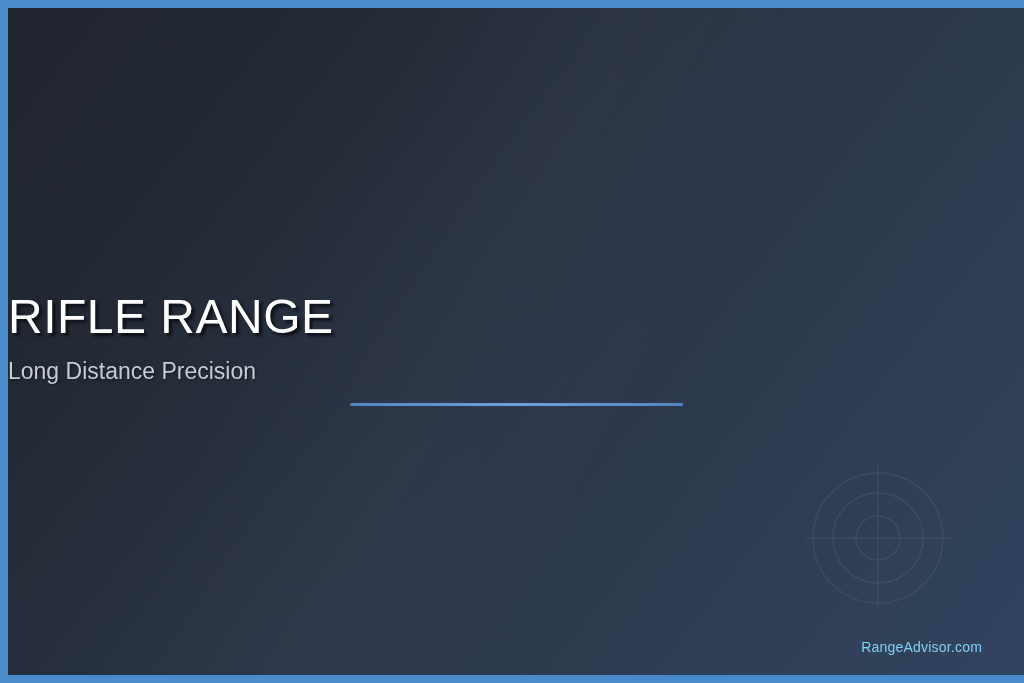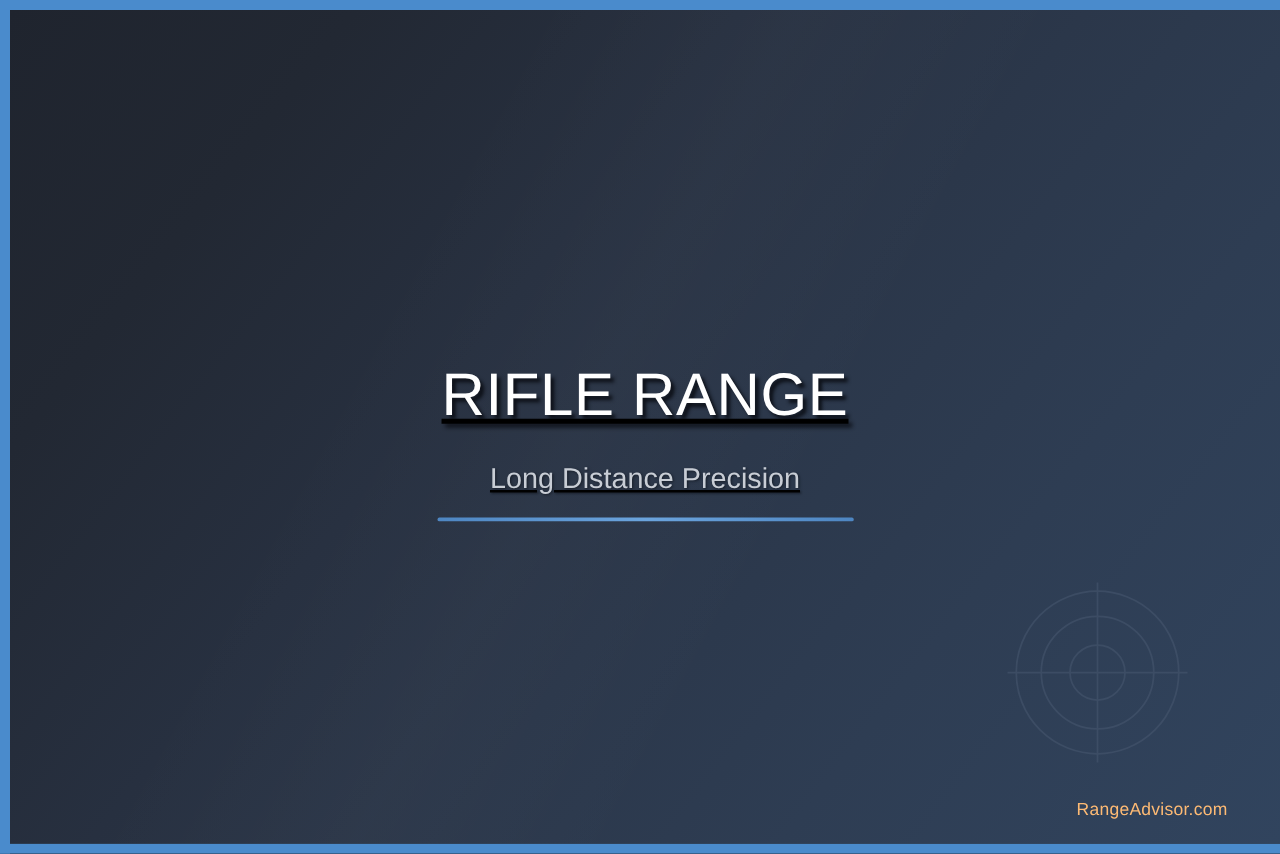--- a/index.html
+++ b/index.html
@@ -56,34 +56,32 @@
     height: 160px;
     opacity: 0.5;
   }
 
   
   .title-block {
     position: absolute;
     left: 0;
     right: 0;
     top: 284px;
-    text-align: center;
-    text-decoration: underline;
   }
   .slide-title {
     margin: 0;
     font-size: 48px;
     font-weight: normal;
     letter-spacing: 0.5px;
     color: #ffffff;
     line-height: 1.05;
     text-shadow: 3px 3px 3px rgba(8,11,16,0.85);
   }
   .slide-subtitle {
-    margin: 27px 0 0 0;
+    margin: 16px 0 0 0;
     font-size: 23px;
     font-weight: normal;
     color: #c8cdd5;
     line-height: 1.2;
     text-shadow: 1px 1px 2px rgba(8,11,16,0.55);
   }
   .divider {
     width: 333px;
     height: 3px;
     margin: 17px auto 0 auto;
@@ -99,21 +97,21 @@
     width: 250px;
     height: 84px;
   }
 
   
   .footer-url {
     position: absolute;
     right: 42px;
     bottom: 20px;
     font-size: 14px;
-    color: #fdba74;
+    color: #7dd3fc;
     letter-spacing: 0.2px;
   }
 </style>
 </head>
 <body>
 
 <div id="slide">
 
   <div class="bg-gradient"></div>
   <div class="bg-sheen"></div>

